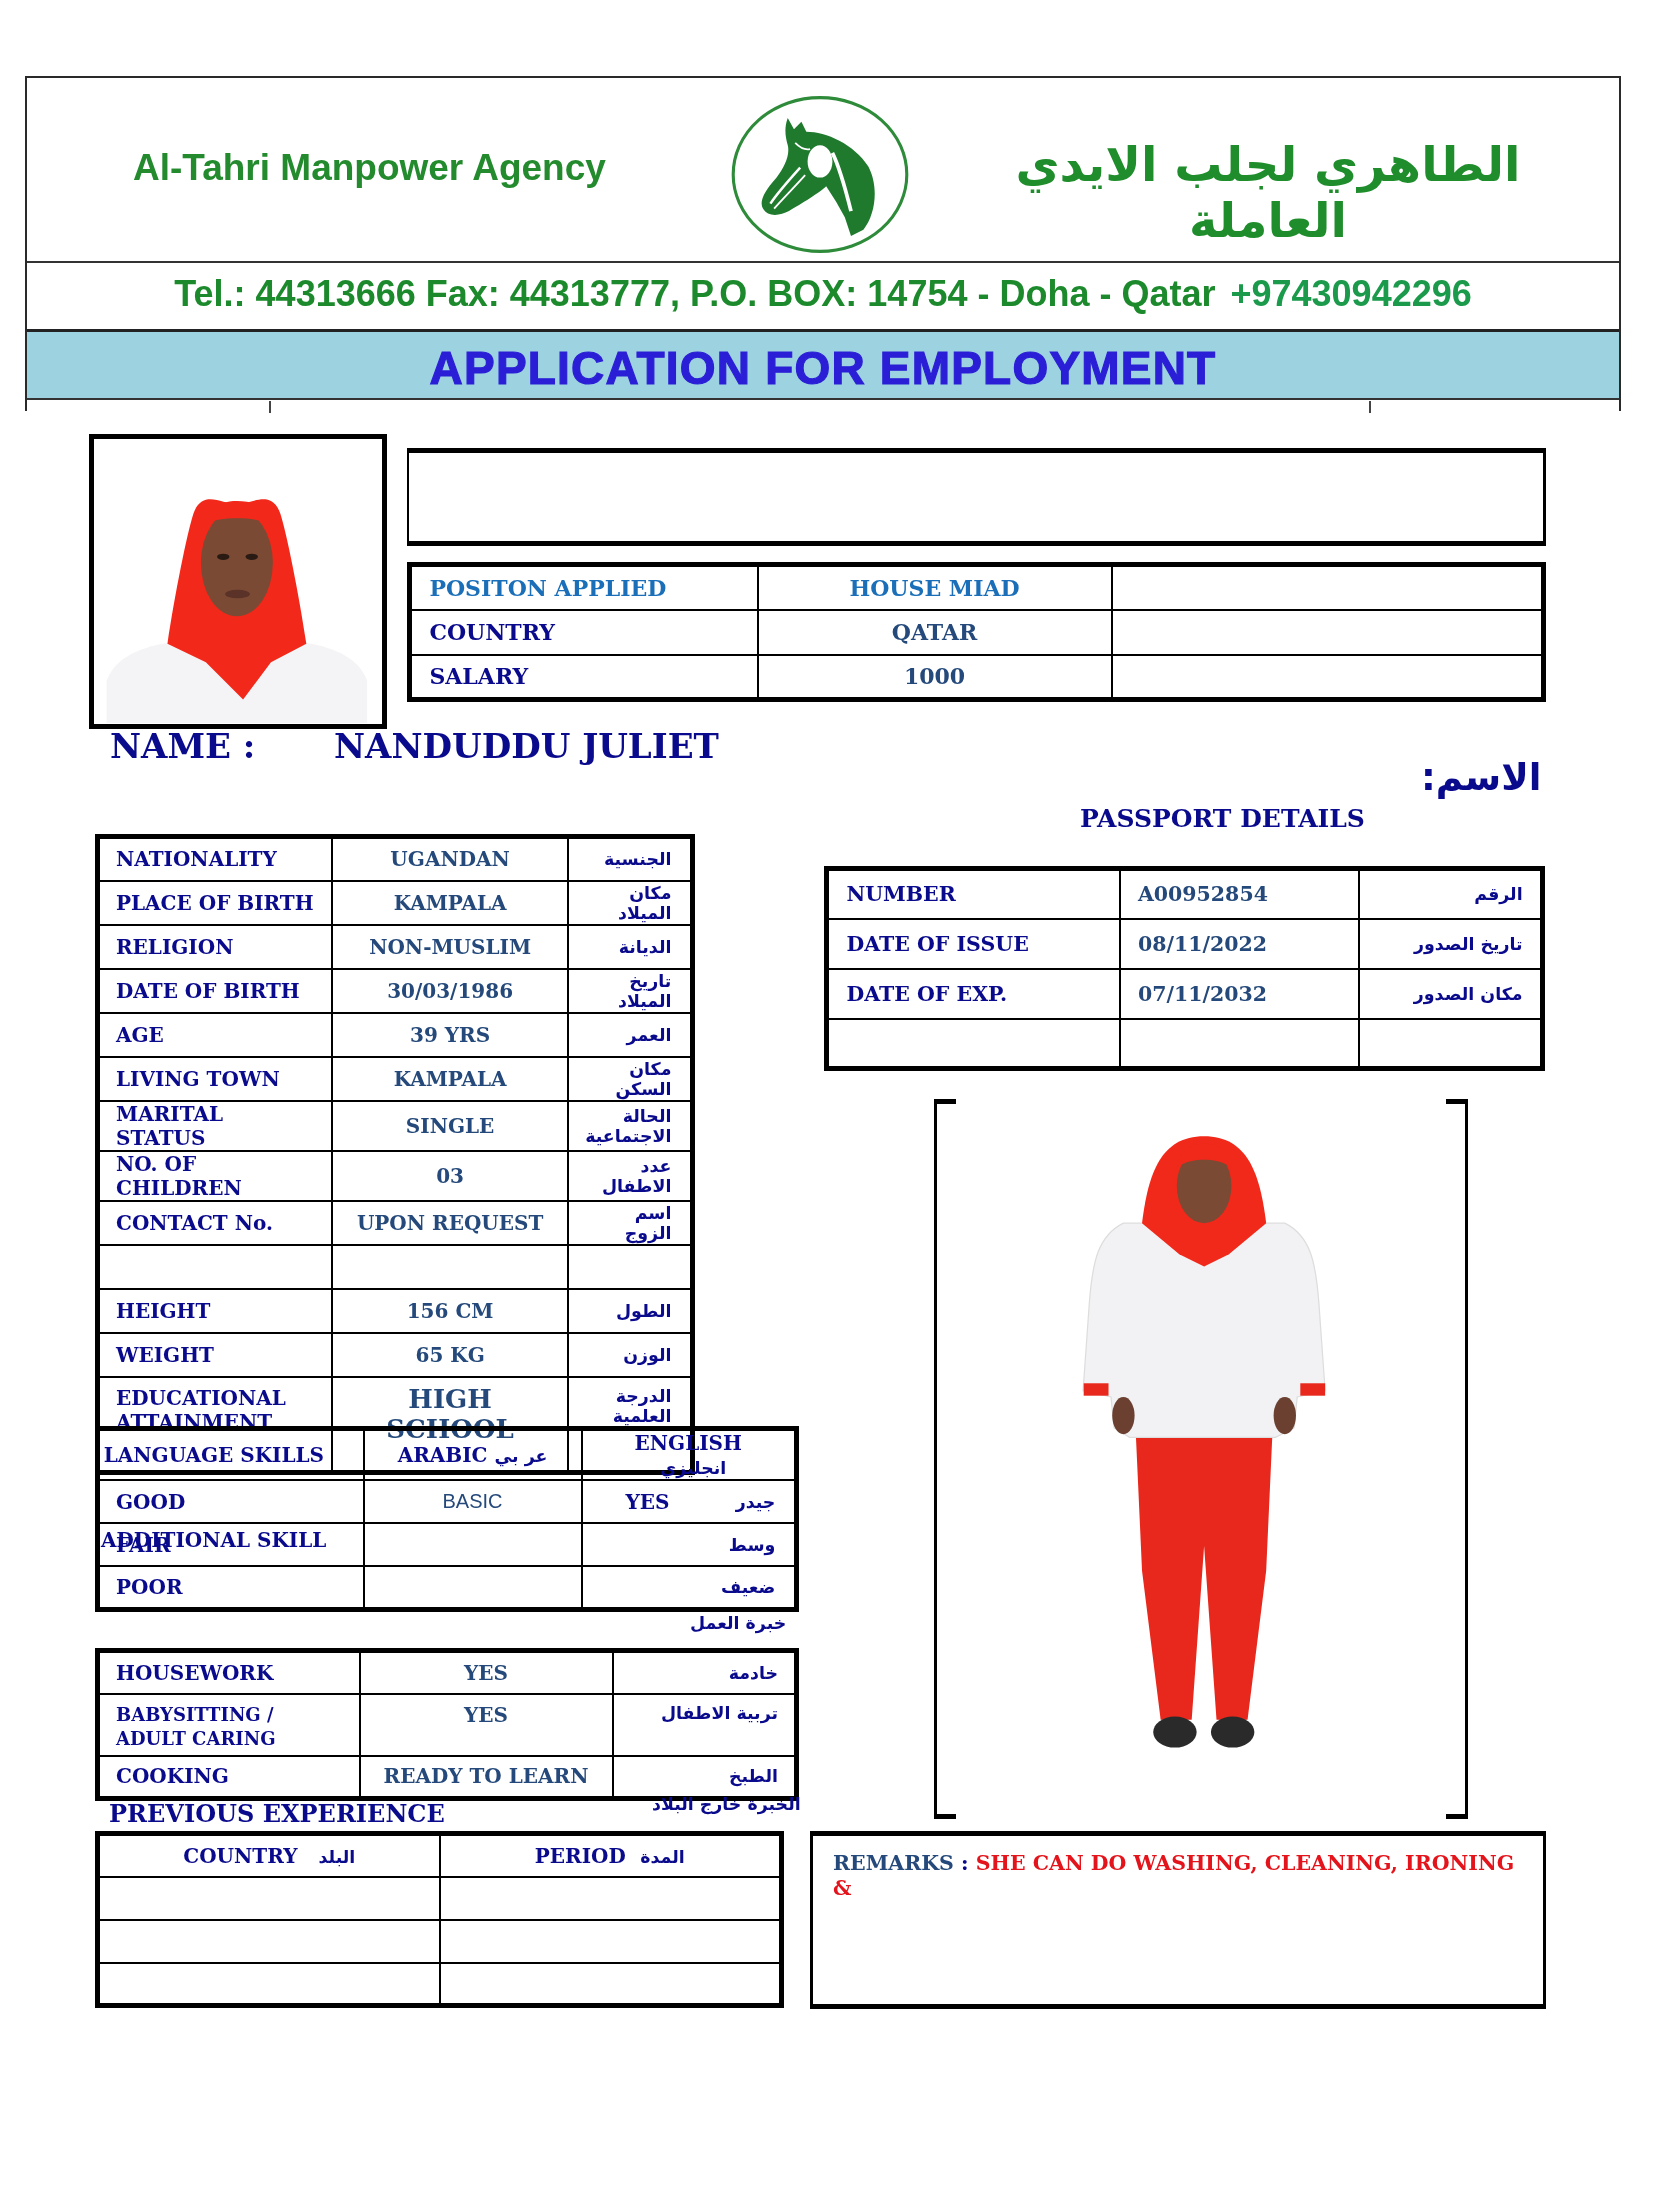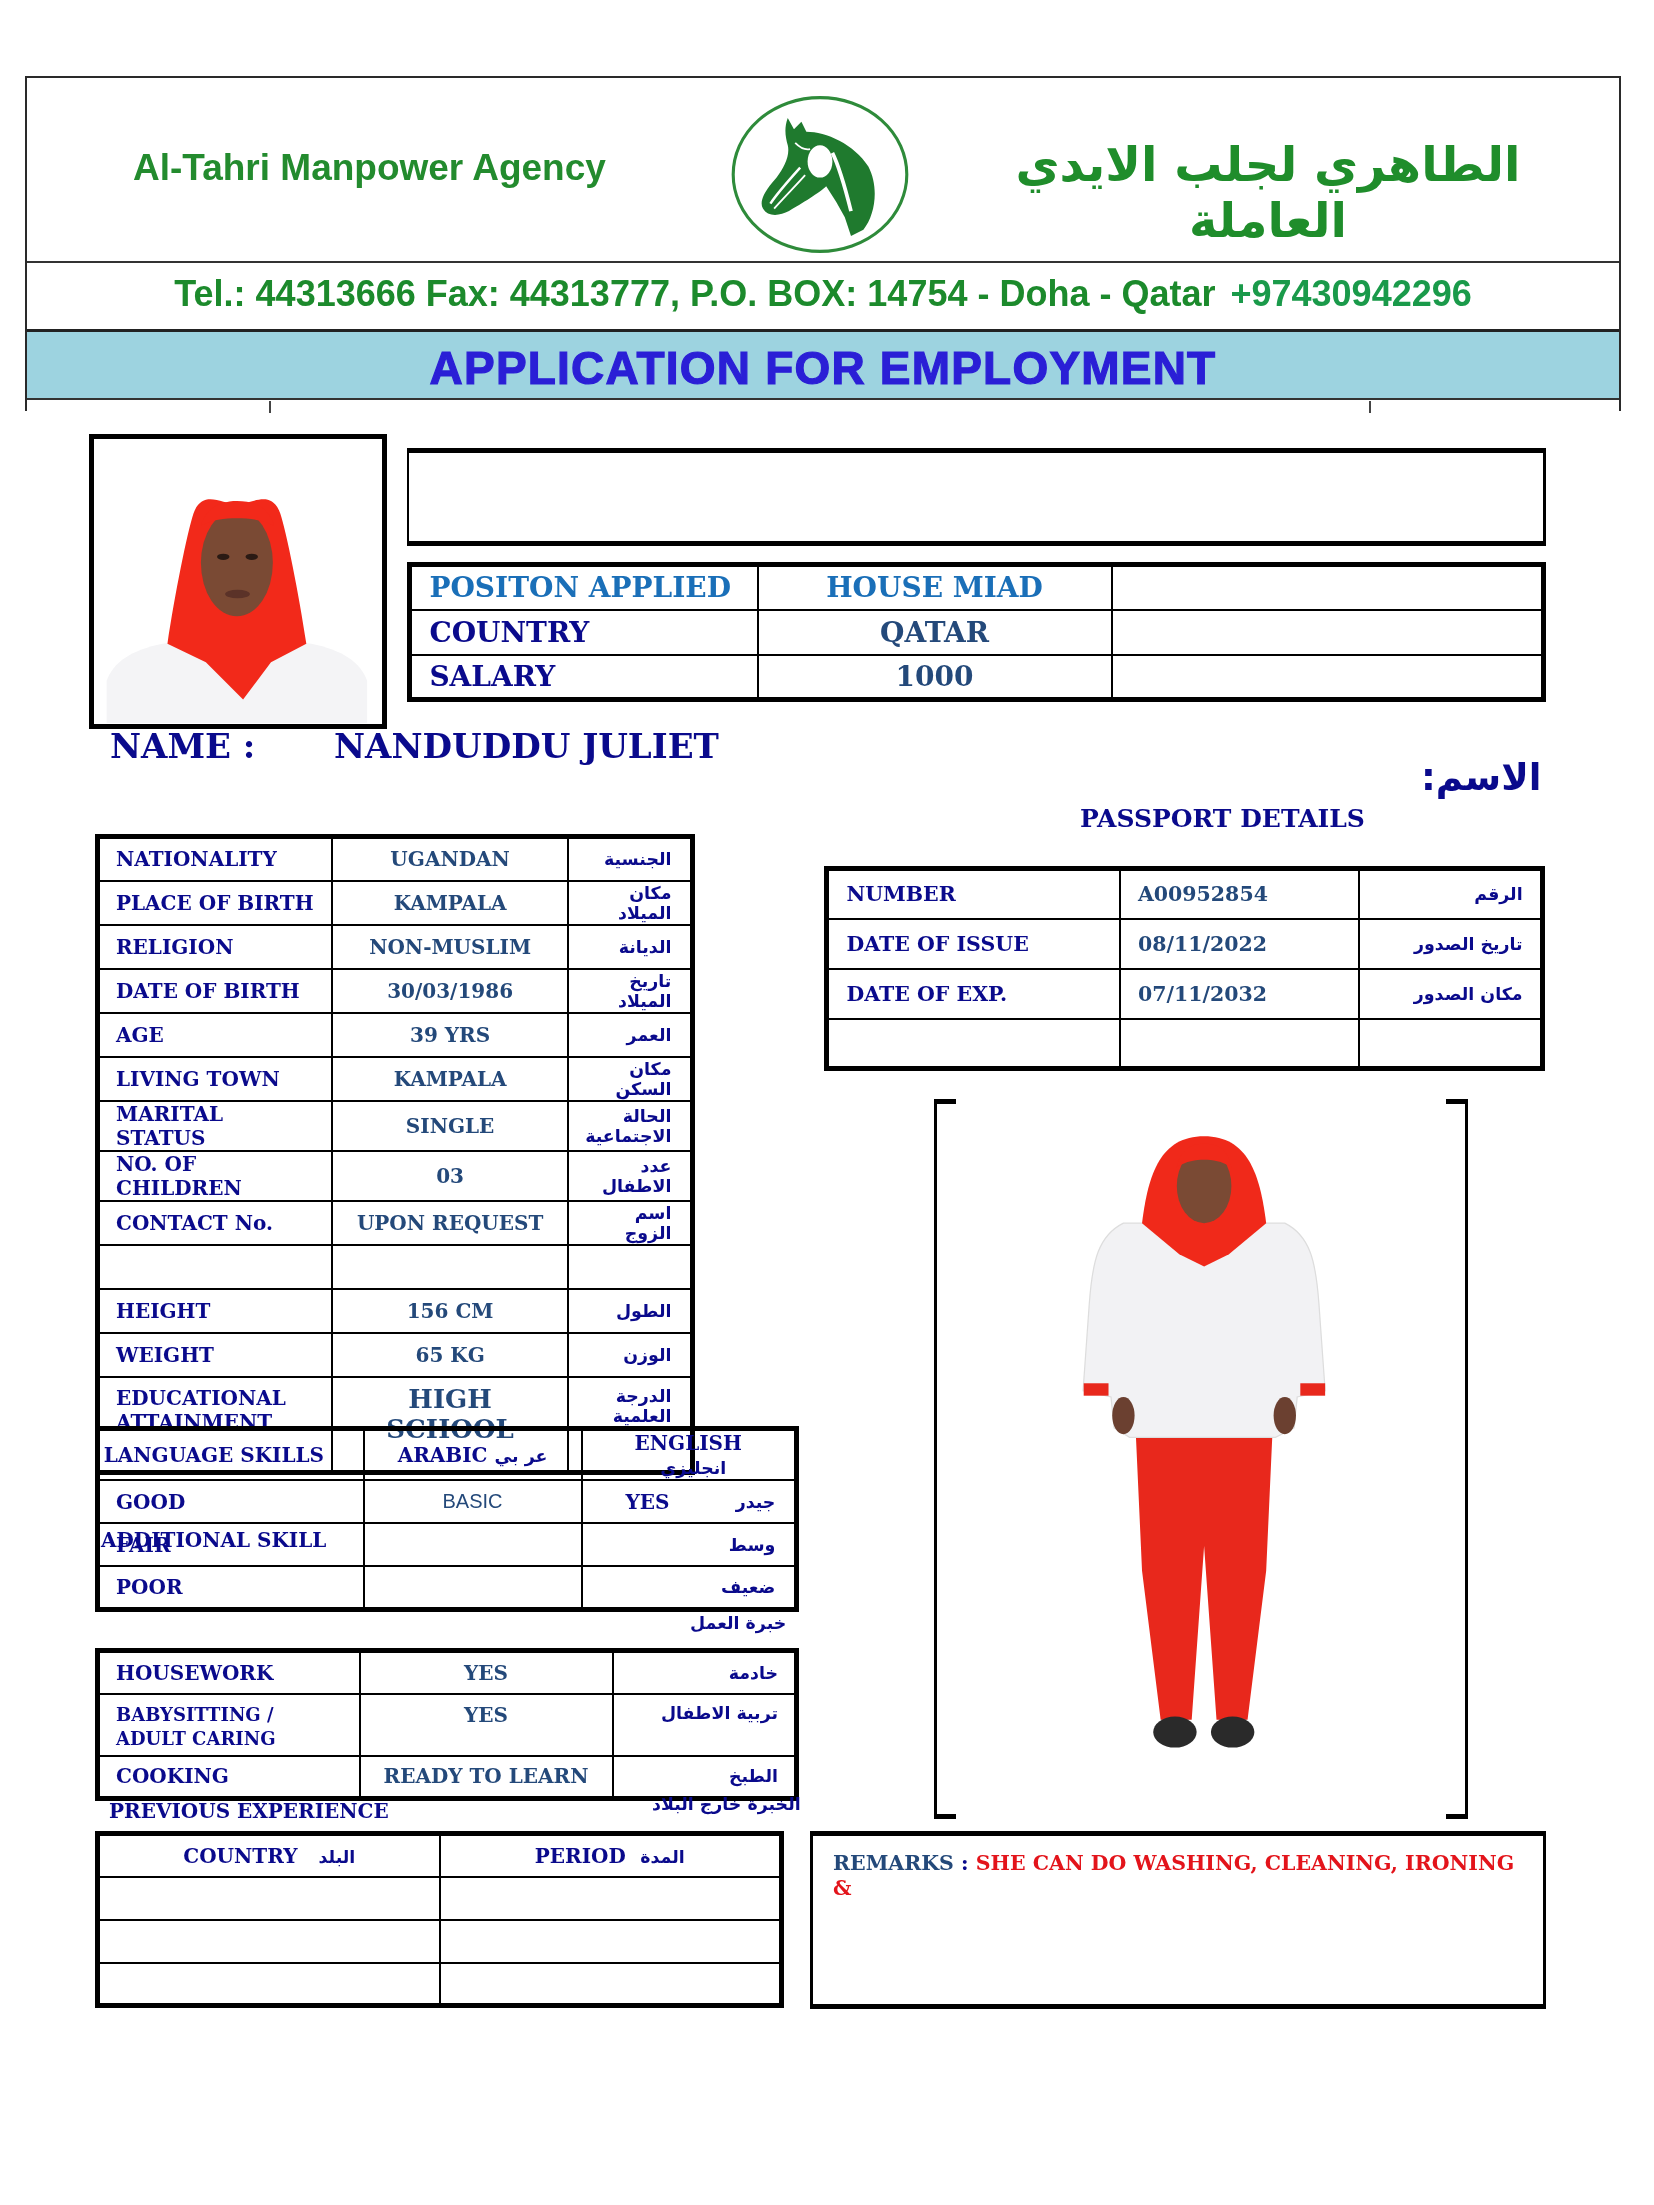--- a/index.html
+++ b/index.html
@@ -26,21 +26,21 @@
   #hdr-cut .v2 { left:1342px; top:0; width:1.9px; height:12.4px; background:#444; }
 
   
   #photo1 { left:89px; top:434px; width:298px; height:295px; border:5.6px solid #000; background:#fff; overflow:hidden; }
 
   
   #blank-box { left:407px; top:448px; width:1139px; height:98px; border:5.6px solid #000; border-left-width:2.5px; border-right-width:3.7px; }
   table.grid { border-collapse:collapse; position:absolute; }
   table.grid td { border:2.5px solid #000; padding:0 17.4px; box-sizing:border-box; vertical-align:middle; }
   #pos-table { left:407px; top:562px; width:1139px; border:5.6px solid #000; }
-  #pos-table td { height:45px; font-size:28px; }
+  #pos-table td { height:45px; font-size:22px; }
   #pos-table td.lbl { width:348px; }
   #pos-table td.val { width:354px; text-align:center; }
 
   
   #name-label { left:110px; top:726px; font-size:34px; }
   #name-value { left:334px; top:726px; font-size:34px; }
   #name-ar { left:1421px; top:756px; font-size:37px; direction:rtl; font-family:"DejaVu Sans", sans-serif; font-weight:bold; }
 
   
   #info-table { left:95px; top:834px; width:600px; border:5.6px solid #000; }
@@ -74,21 +74,21 @@
   #addl-ar { left:690px; top:1613px; font-size:17.4px; direction:rtl; font-family:"DejaVu Sans", sans-serif; font-weight:bold; }
 
   #skill-table { left:95px; top:1648px; width:704px; border:5.6px solid #000; }
   #skill-table td { height:43px; font-size:20px; padding:0 16px; }
   #skill-table td.lbl { width:262px; }
   #skill-table td.val { width:253px; text-align:center; }
   #skill-table td.ar { direction:rtl; text-align:right; font-family:"DejaVu Sans", sans-serif; font-weight:bold; font-size:17.4px; }
   #skill-table tr.mid-row td { height:62px; vertical-align:top; padding-top:8.7px; }
   #skill-table tr.mid-row td.lbl { font-size:18px; line-height:23.6px; }
 
-  #prev-label { left:109px; top:1799px; font-size:20px; }
+  #prev-label { left:109px; top:1799px; font-size:24px; }
   #prev-ar { left:652px; top:1794px; font-size:17.4px; direction:rtl; font-family:"DejaVu Sans", sans-serif; font-weight:bold; }
 
   #prev-table { left:95px; top:1831px; width:689px; border:5.6px solid #000; }
   #prev-table td { height:43px; font-size:20px; text-align:center; }
   #prev-table td { width:50%; }
 
   
   #remarks { left:810px; top:1831px; width:736px; height:178px; border:5.6px solid #000; border-left-width:3.7px; border-right-width:3.7px; }
   #remarks-text { left:20px; top:15px; width:695px; font-size:20.5px; line-height:25px; }
   #remarks-label { color:#24497a; }

